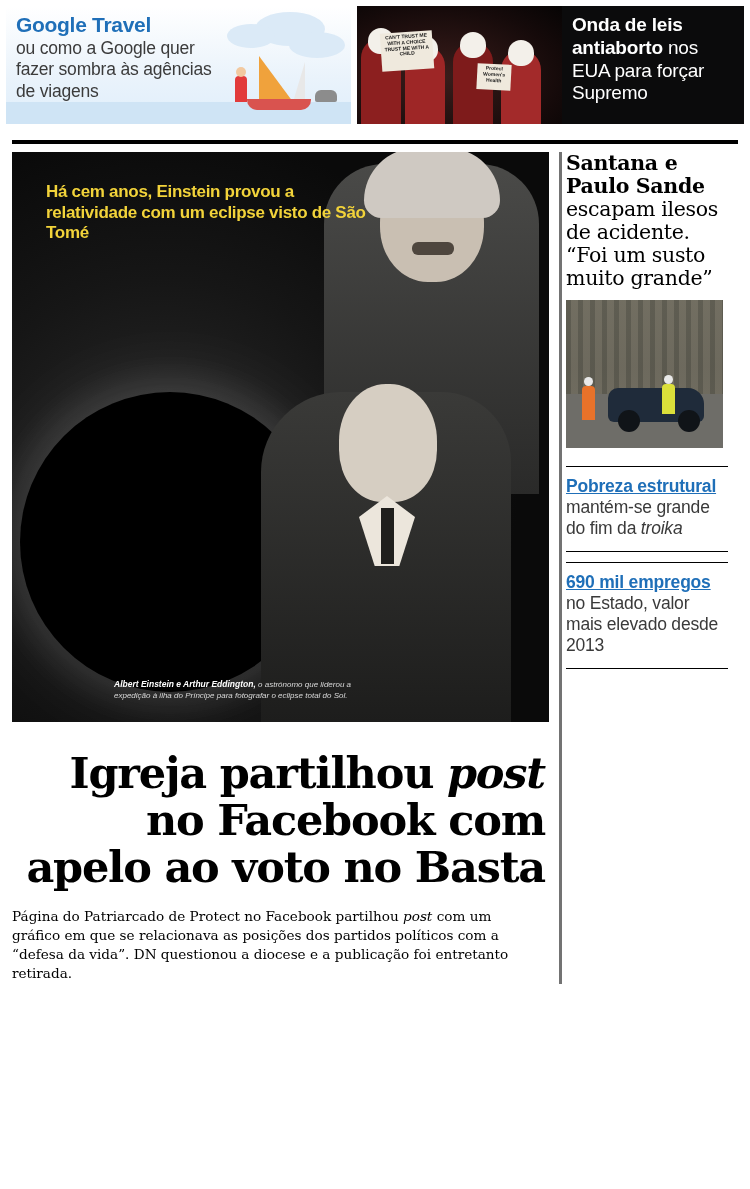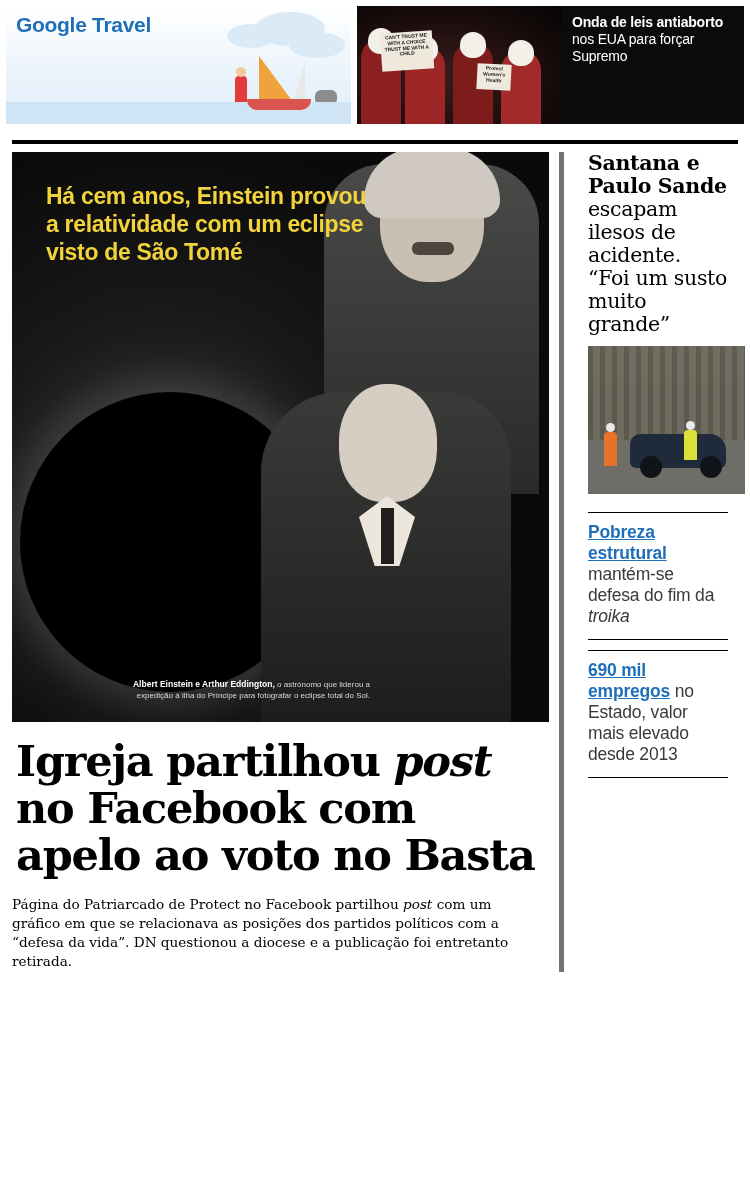--- a/index.html
+++ b/index.html
@@ -168,21 +168,21 @@
     padding: 2px;
     box-sizing: border-box;
     text-align: center;
   }
   .s1 { left: 24px; top: 26px; width: 52px; height: 38px; transform: rotate(-4deg); }
   .s2 { left: 120px; top: 58px; width: 34px; height: 26px; transform: rotate(3deg); }
   .tr-text {
     flex: 1 1 auto;
     padding: 8px 8px 8px 10px;
     color: #ffffff;
-    font-size: 14px;
+    font-size: 19px;
     line-height: 1.2;
     letter-spacing: -0.2px;
   }
   .tr-text b {
     color: #ffffff;
     font-weight: bold;
   }
 
   
   .masthead {
@@ -229,22 +229,22 @@
   }
   .col-main {
     width: 547px;
     flex: 0 0 auto;
     padding-right: 10px;
     box-sizing: border-box;
   }
   .col-side {
     width: 169px;
     flex: 0 0 auto;
-    border-left: 5px solid #737373;
-    padding-left: 24px;
+    border-left: 3px solid #737373;
+    padding-left: 4px;
     box-sizing: border-box;
   }
 
   
   .lead-photo {
     position: relative;
     width: 537px;
     height: 570px;
     background: #111;
     overflow: hidden;
@@ -339,50 +339,51 @@
     height: 56px;
     background: #201f1d;
   }
   .lead-headline {
     position: absolute;
     left: 34px;
     top: 30px;
     width: 330px;
     color: #f2d33a;
     font-weight: bold;
-    font-size: 23px;
+    font-size: 17px;
     line-height: 1.22;
     letter-spacing: -0.3px;
     z-index: 5;
   }
   .photo-caption {
     position: absolute;
-    left: 118px;
+    left: 102px;
     bottom: 20px;
     width: 240px;
     color: #d9d9d9;
     font-size: 8px;
     line-height: 1.45;
-    text-align: right;
+    text-align: left;
     z-index: 5;
+    font-style: italic;
   }
   .photo-caption .cap-first {
     font-weight: bold;
     color: #ffffff;
     font-size: 8.5px;
   }
 
   .main-headline {
     font-family: "DejaVu Serif", serif;
     font-weight: bold;
     font-size: 43px;
     line-height: 1.09;
     letter-spacing: -1.2px;
-    text-align: left;
-    margin-top: 16px;
+    text-align: right;
+    margin-top: 28px;
     padding: 0 4px;
   }
   .main-headline i {
     font-style: italic;
   }
   .main-sub {
     font-family: "DejaVu Serif", serif;
     font-size: 13.6px;
     line-height: 1.42;
     margin-top: 16px;
@@ -486,20 +487,21 @@
       <div class="cloud c2"></div>
       <div class="cloud c3"></div>
       <div class="water"></div>
       <div class="sail"></div>
       <div class="sail2"></div>
       <div class="boat"></div>
       <div class="person"></div>
       <div class="dog"></div>
       <div class="top-left-text">
         <div class="tl-brand">Google Travel</div>
+        <div class="tl-sub">ou como a Google quer fazer sombra às agências de viagens</div>
       </div>
     </div>
 
     <div class="top-right">
       <div class="tr-photo">
         <div class="figure f1"></div>
         <div class="figure f2"></div>
         <div class="figure f3"></div>
         <div class="figure f4"></div>
         <div class="sign s1">CAN'T TRUST ME WITH A CHOICE TRUST ME WITH A CHILD</div>
@@ -562,21 +564,21 @@
           <div class="wheel w1"></div>
           <div class="wheel w2"></div>
           <div class="worker wk1"></div>
           <div class="worker wk2"></div>
         </div>
       </div>
 
       <div class="side-rule"></div>
 
       <div class="side-item">
-        <span class="hl">Pobreza estrutural</span><span> mantém-se defesa do fim da </span><i>troika</i>
+        <span class="hl">Pobreza estrutural</span><span> mantém-se grande do fim da </span><i>troika</i>
       </div>
 
       <div class="side-rule"></div>
 
 
       <div class="side-rule"></div>
 
       <div class="side-item">
         <span class="hl">690 mil empregos</span><span> no Estado, valor mais elevado desde 2013</span>
       </div>

